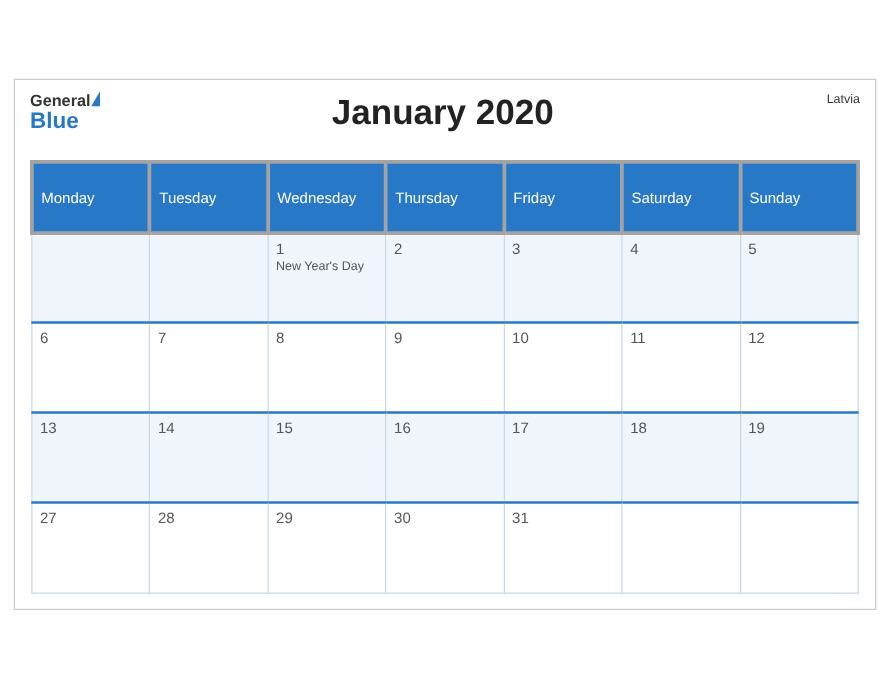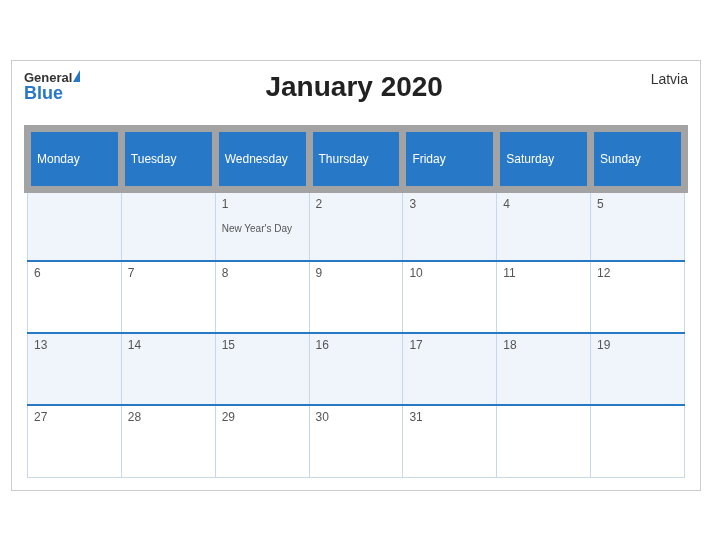--- a/index.html
+++ b/index.html
@@ -61,39 +61,39 @@
       display: flex;
     }
     .calendar-title {
       font-size: 28px;
       font-weight: bold;
       color: #222;
       text-align: center;
       flex: 1;
     }
     .country {
-      font-size: 14px;
+      font-size: 10px;
       color: #333;
       text-align: right;
       min-width: 60px;
     }
     table {
       width: 100%;
       border-collapse: collapse;
     }
     thead tr {
       background: #2878c8;
     }
     thead th {
       color: #fff;
       font-size: 12px;
       font-weight: normal;
       padding: 20px 6px;
       text-align: left;
-      border: 7px solid #a3a3a3;
+      border: 3px solid #a3a3a3;
     }
     tbody tr {
       height: 72px;
     }
     tbody tr:nth-child(odd) {
       background: #f0f5fb;
     }
     tbody tr:nth-child(even) {
       background: #fff;
     }
@@ -107,21 +107,21 @@
     }
     .day-number {
       font-size: 12px;
       color: #555;
       display: block;
     }
     .holiday-text {
       font-size: 10px;
       color: #555;
       display: block;
-      margin-top: 12px;
+      margin-top: 2px;
     }
     .top-border-row td {
       border-top: 2px solid #2878c8;
     }
   </style>
 </head>
 <body>
 
 <div class="calendar-wrapper">
   <div class="header">

